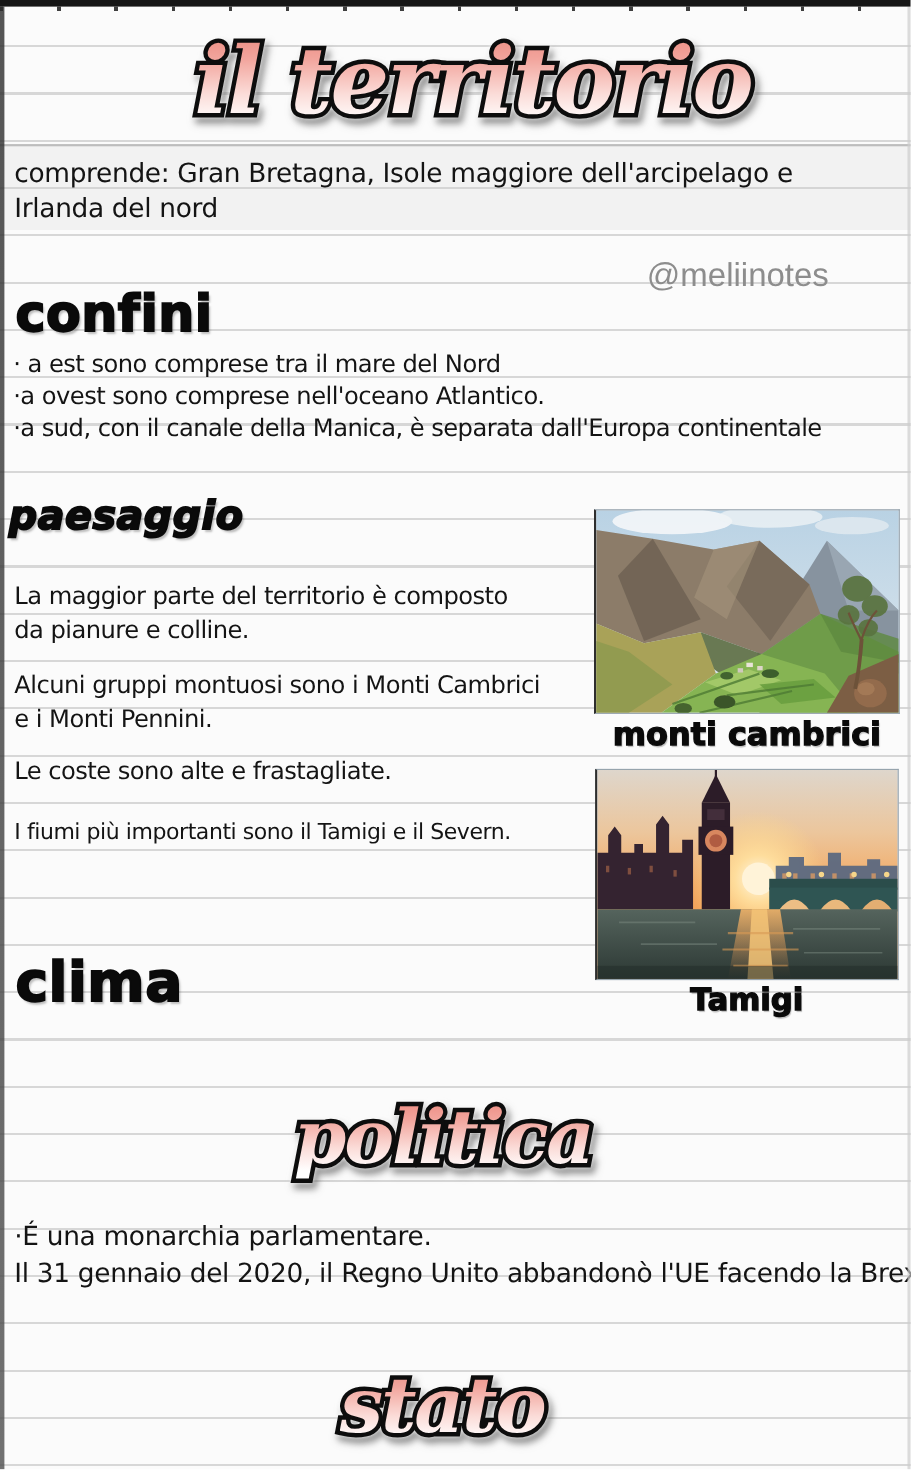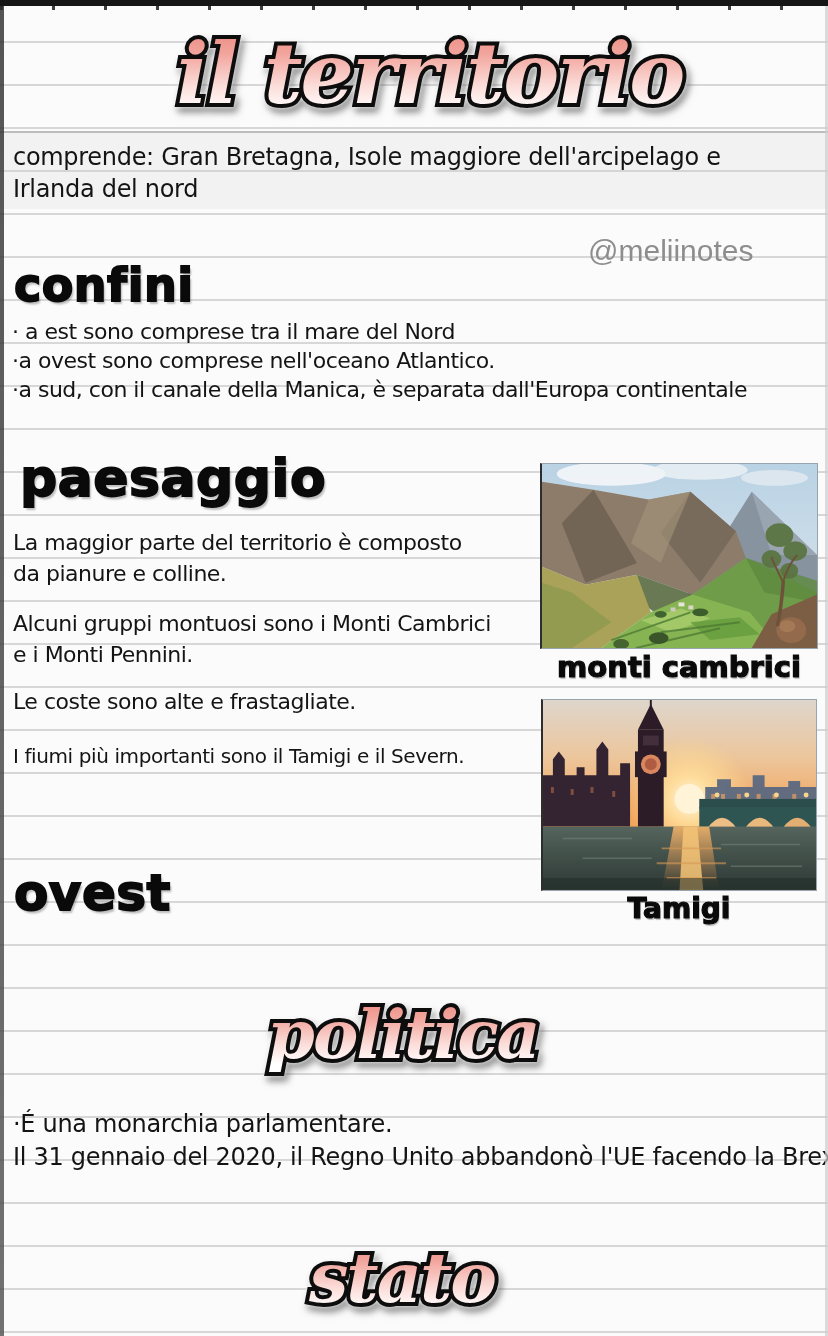--- a/index.html
+++ b/index.html
@@ -86,21 +86,21 @@
   <div class="watermark">@meliinotes</div>
 
   <div class="marker-heading" style="left:14px; top:262px; font-size:46px;">confini</div>
 
   <div class="body-text nowrap" style="left:12px; top:317px; line-height:29px;">
     <div>· a est sono comprese tra il mare del Nord</div>
     <div>·a ovest sono comprese nell'oceano Atlantico.</div>
     <div>·a sud, con il canale della Manica, è separata dall'Europa continentale</div>
   </div>
 
-  <div class="marker-heading" style="left:20px; top:452px; font-size:52px;">paesaggio</div>
+  <div class="marker-heading" style="left:8px; top:452px; font-size:36px;font-style:italic;">paesaggio</div>
 
   <div class="body-text" style="left:13px; top:527px;">
     <div>La maggior parte del territorio è composto</div>
     <div>da pianure e colline.</div>
   </div>
 
   <div class="body-text" style="left:13px; top:608px;">
     <div>Alcuni gruppi montuosi sono i Monti Cambrici</div>
     <div>e i Monti Pennini.</div>
   </div>
@@ -228,21 +228,21 @@
         <ellipse cx="256" cy="88" rx="12" ry="10"></ellipse>
         <ellipse cx="232" cy="96" rx="10" ry="9"></ellipse>
         <ellipse cx="250" cy="108" rx="9" ry="8"></ellipse>
       </g>
       <path d="M244,118 C243,132 241,150 238,164" stroke="#6d5239" stroke-width="3.5" fill="none"></path>
       <path d="M244,118 C248,106 252,98 258,92 M244,120 C238,108 234,100 232,94" stroke="#6d5239" stroke-width="2" fill="none"></path>
     </svg>
     <figcaption class="img-caption">monti cambrici</figcaption>
   </figure>
 
-  <div class="marker-heading" style="left:14px; top:868px; font-size:50px;">ovest</div>
+  <div class="marker-heading" style="left:14px; top:868px; font-size:50px;">clima</div>
 
 
   <div class="script-wrap" style="top:994px; transform:translateX(-11px);">
     <span class="script-title fs-politica" data-text="politica">politica</span>
   </div>
 
   <div class="body-text bt-lg" style="left:13px; top:1108px;">·É una monarchia parlamentare.</div>
   <div class="body-text bt-lg nowrap" style="left:13px; top:1141px;">Il 31 gennaio del 2020, il Regno Unito abbandonò l'UE facendo la Brexit</div>
 
   <div class="script-wrap" style="top:1236px; transform:translateX(-12px);">

